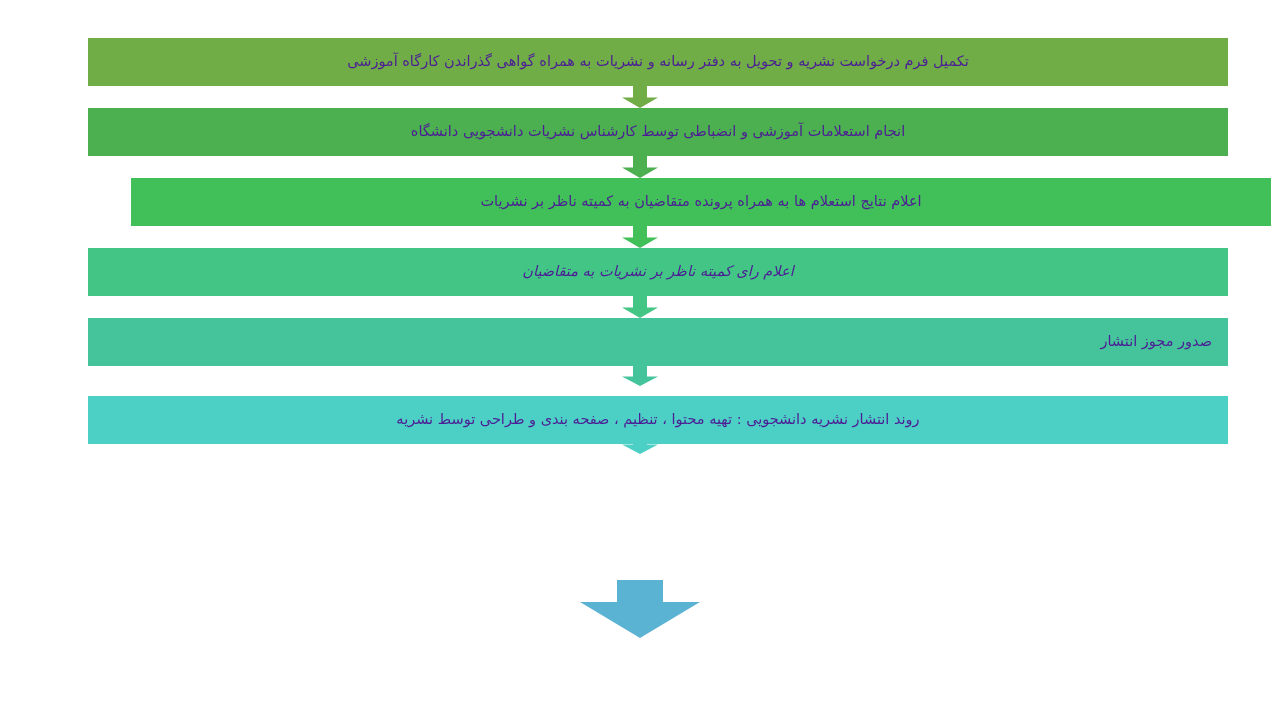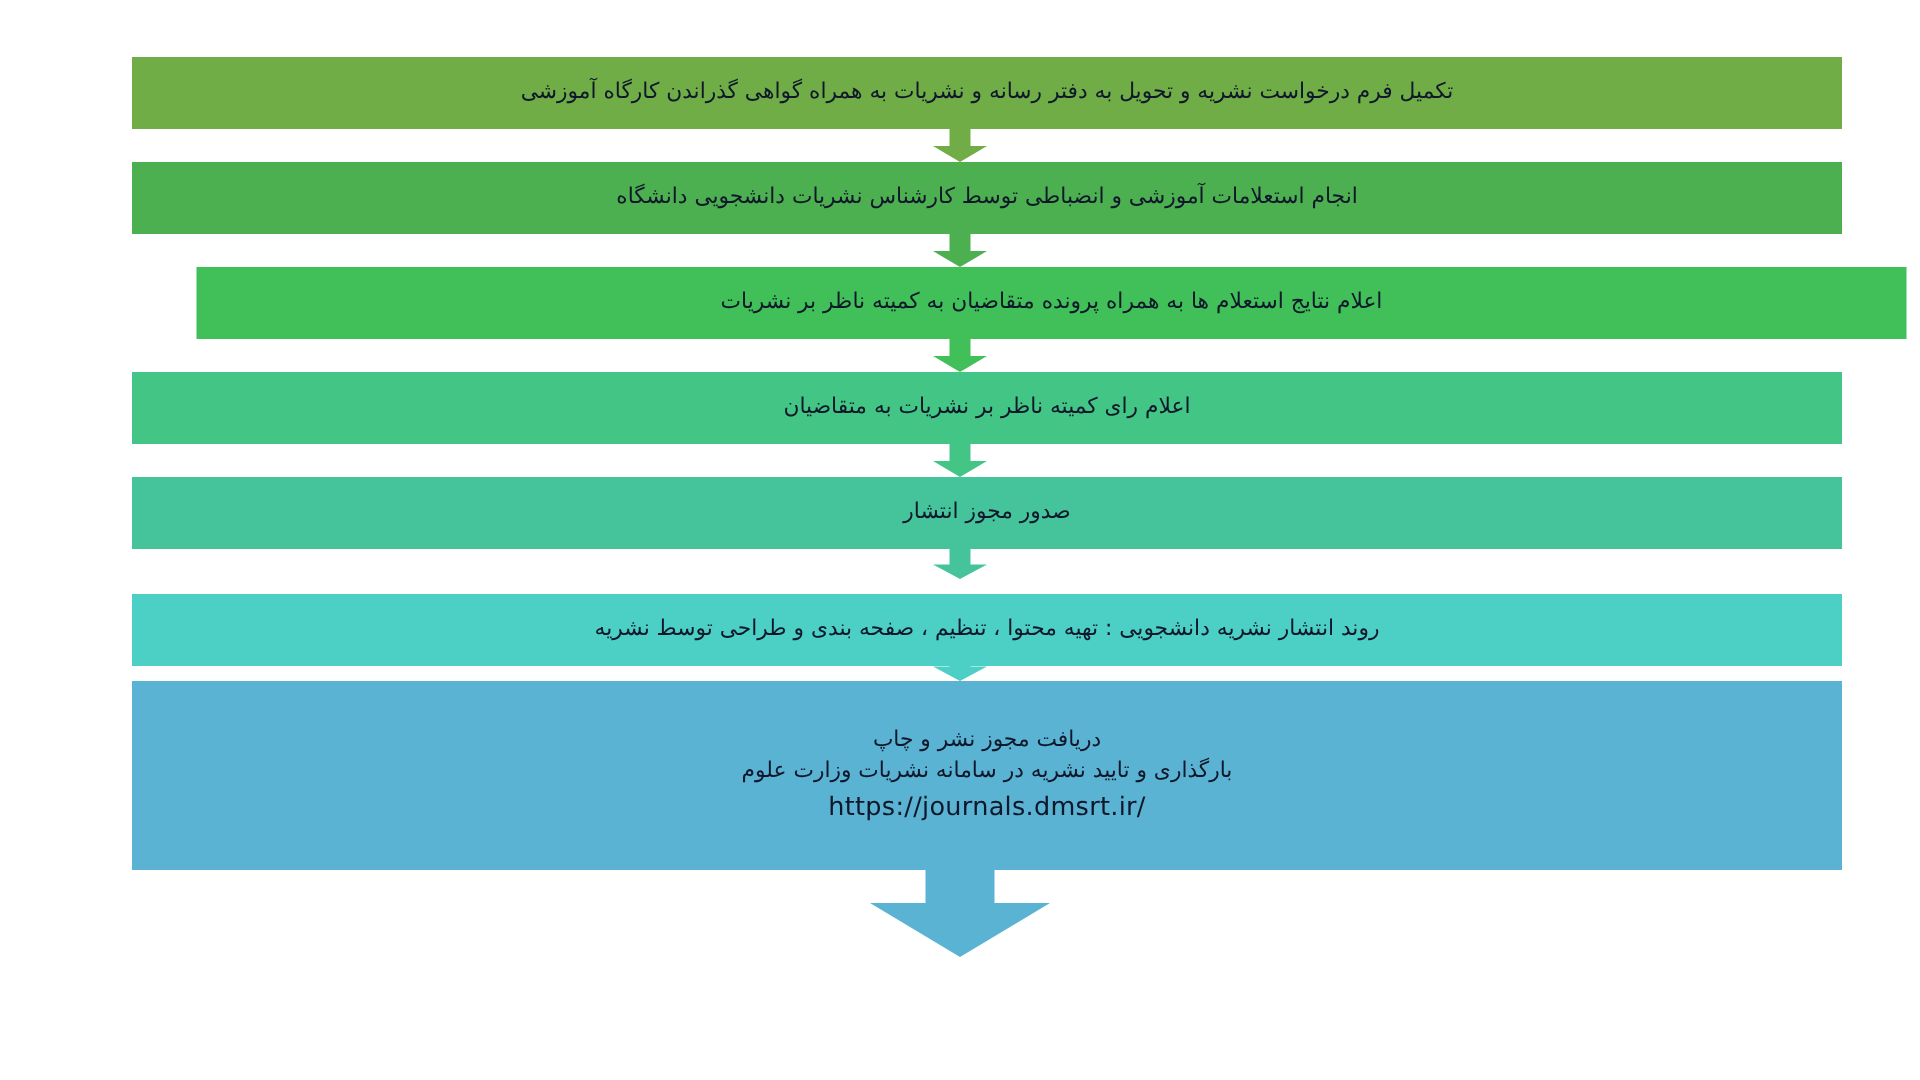--- a/index.html
+++ b/index.html
@@ -24,21 +24,21 @@
   }
 
   .flow-box {
     position: absolute;
     left: 88px;
     width: 1140px;
     display: flex;
     flex-direction: column;
     align-items: center;
     justify-content: center;
-    color: #0f172a;
+    color: #4c1d95;
     text-align: center;
     direction: rtl;
     unicode-bidi: isolate;
     font-size: 14.5px;
     line-height: 1.5;
     letter-spacing: 0.1px;
     padding: 2px 16px;
   }
 
   .flow-box .line {
@@ -70,33 +70,28 @@
 <div id="flowchart">
     <div class="flow-box" style="top: 38px; height: 48px; background: rgb(112, 173, 71);">
       <span class="line">تکمیل فرم درخواست نشریه و تحویل به دفتر رسانه و نشریات به همراه گواهی گذراندن کارگاه آموزشی</span>
     </div>
     <div class="flow-box" style="top: 108px; height: 48px; background: rgb(76, 175, 80);">
       <span class="line">انجام استعلامات آموزشی و انضباطی توسط کارشناس نشریات دانشجویی دانشگاه</span>
     </div>
     <div class="flow-box" style="top: 178px; height: 48px; background: rgb(65, 191, 88); margin-left: 43px;">
       <span class="line">اعلام نتایج استعلام ها به همراه پرونده متقاضیان به کمیته ناظر بر نشریات</span>
     </div>
-    <div class="flow-box" style="top: 248px; height: 48px; background: rgb(67, 197, 134);">
+    <div class="flow-box" style="top: 248px; height: 48px; background: rgb(67, 197, 134); font-style: italic;">
       <span class="line">اعلام رای کمیته ناظر بر نشریات به متقاضیان</span>
     </div>
-    <div class="flow-box" style="top: 318px; height: 48px; background: rgb(69, 196, 155);">
+    <div class="flow-box" style="top: 318px; height: 48px; background: rgb(69, 196, 155); text-align: right;">
       <span class="line">صدور مجوز انتشار</span>
     </div>
     <div class="flow-box" style="top: 396px; height: 48px; background: rgb(76, 207, 196);">
       <span class="line">روند انتشار نشریه دانشجویی : تهیه محتوا ، تنظیم ، صفحه بندی و طراحی توسط نشریه</span>
-    </div>
-    <div class="flow-box" style="top: 454px; height: 126px; background: rgb(91, 179, 212);">
-      <span class="line">دریافت مجوز نشر و چاپ</span>
-      <span class="line">بارگذاری و تایید نشریه در سامانه نشریات وزارت علوم</span>
-      <span class="line ltr">https://journals.dmsrt.ir/</span>
     </div>
     <div class="connector" style="top: 86px; height: 22px;">
       <svg width="36" height="22" viewBox="0 0 36 22">
         <polygon points="11.0,0.0 25.0,0.0 25.0,11.4 36.0,11.4 18.0,22.0 0.0,11.4 11.0,11.4" fill="#70AD47"></polygon>
       </svg>
     </div>
     <div class="connector" style="top: 156px; height: 22px;">
       <svg width="36" height="22" viewBox="0 0 36 22">
         <polygon points="11.0,0.0 25.0,0.0 25.0,11.4 36.0,11.4 18.0,22.0 0.0,11.4 11.0,11.4" fill="#4CAF50"></polygon>
       </svg>

